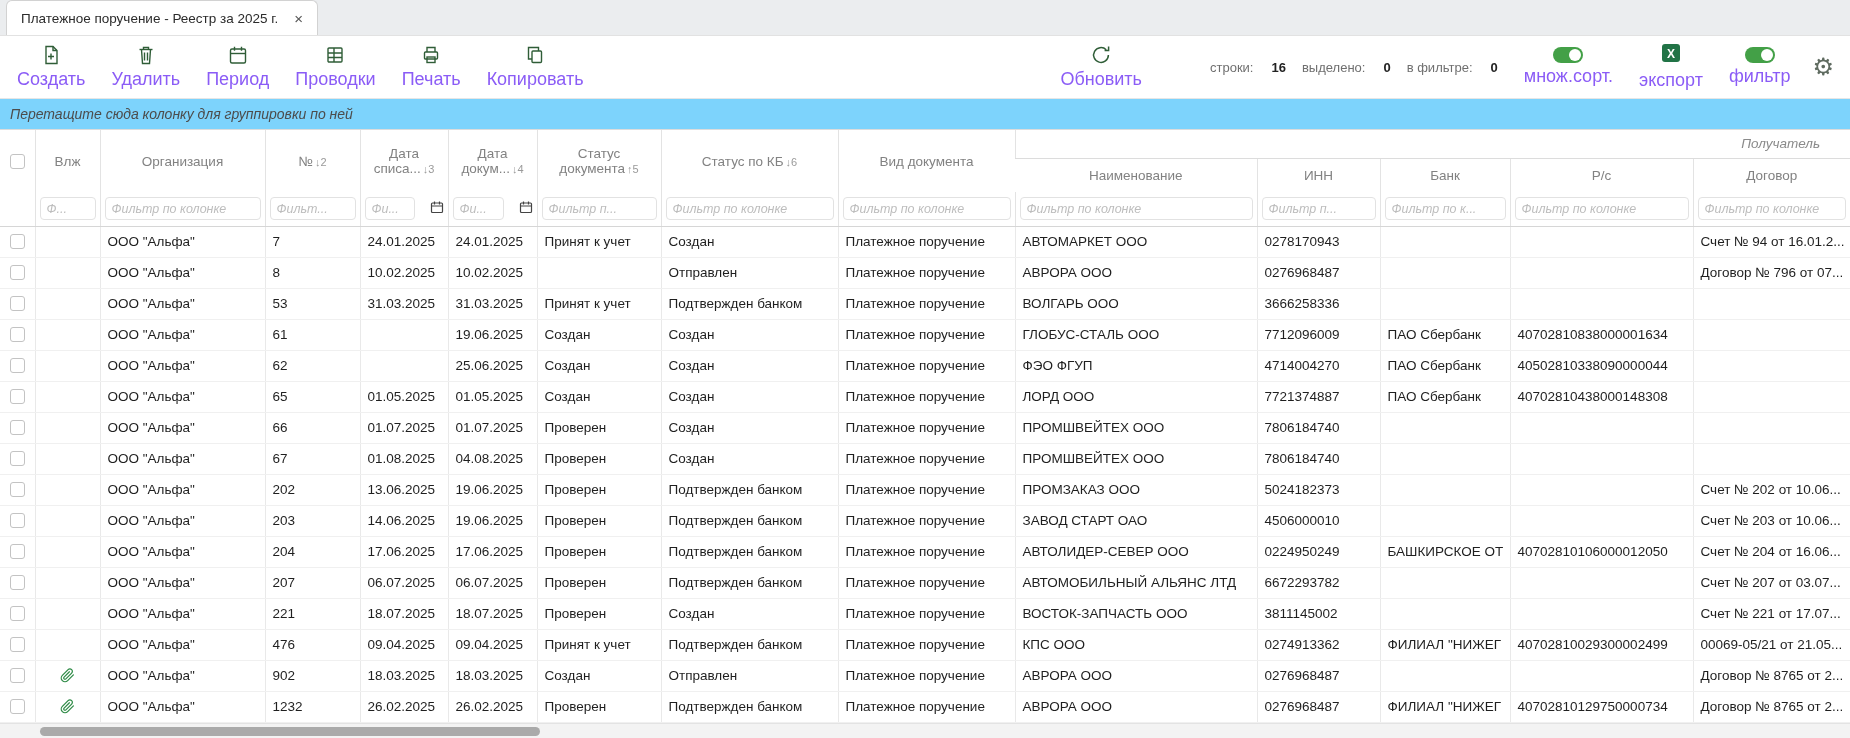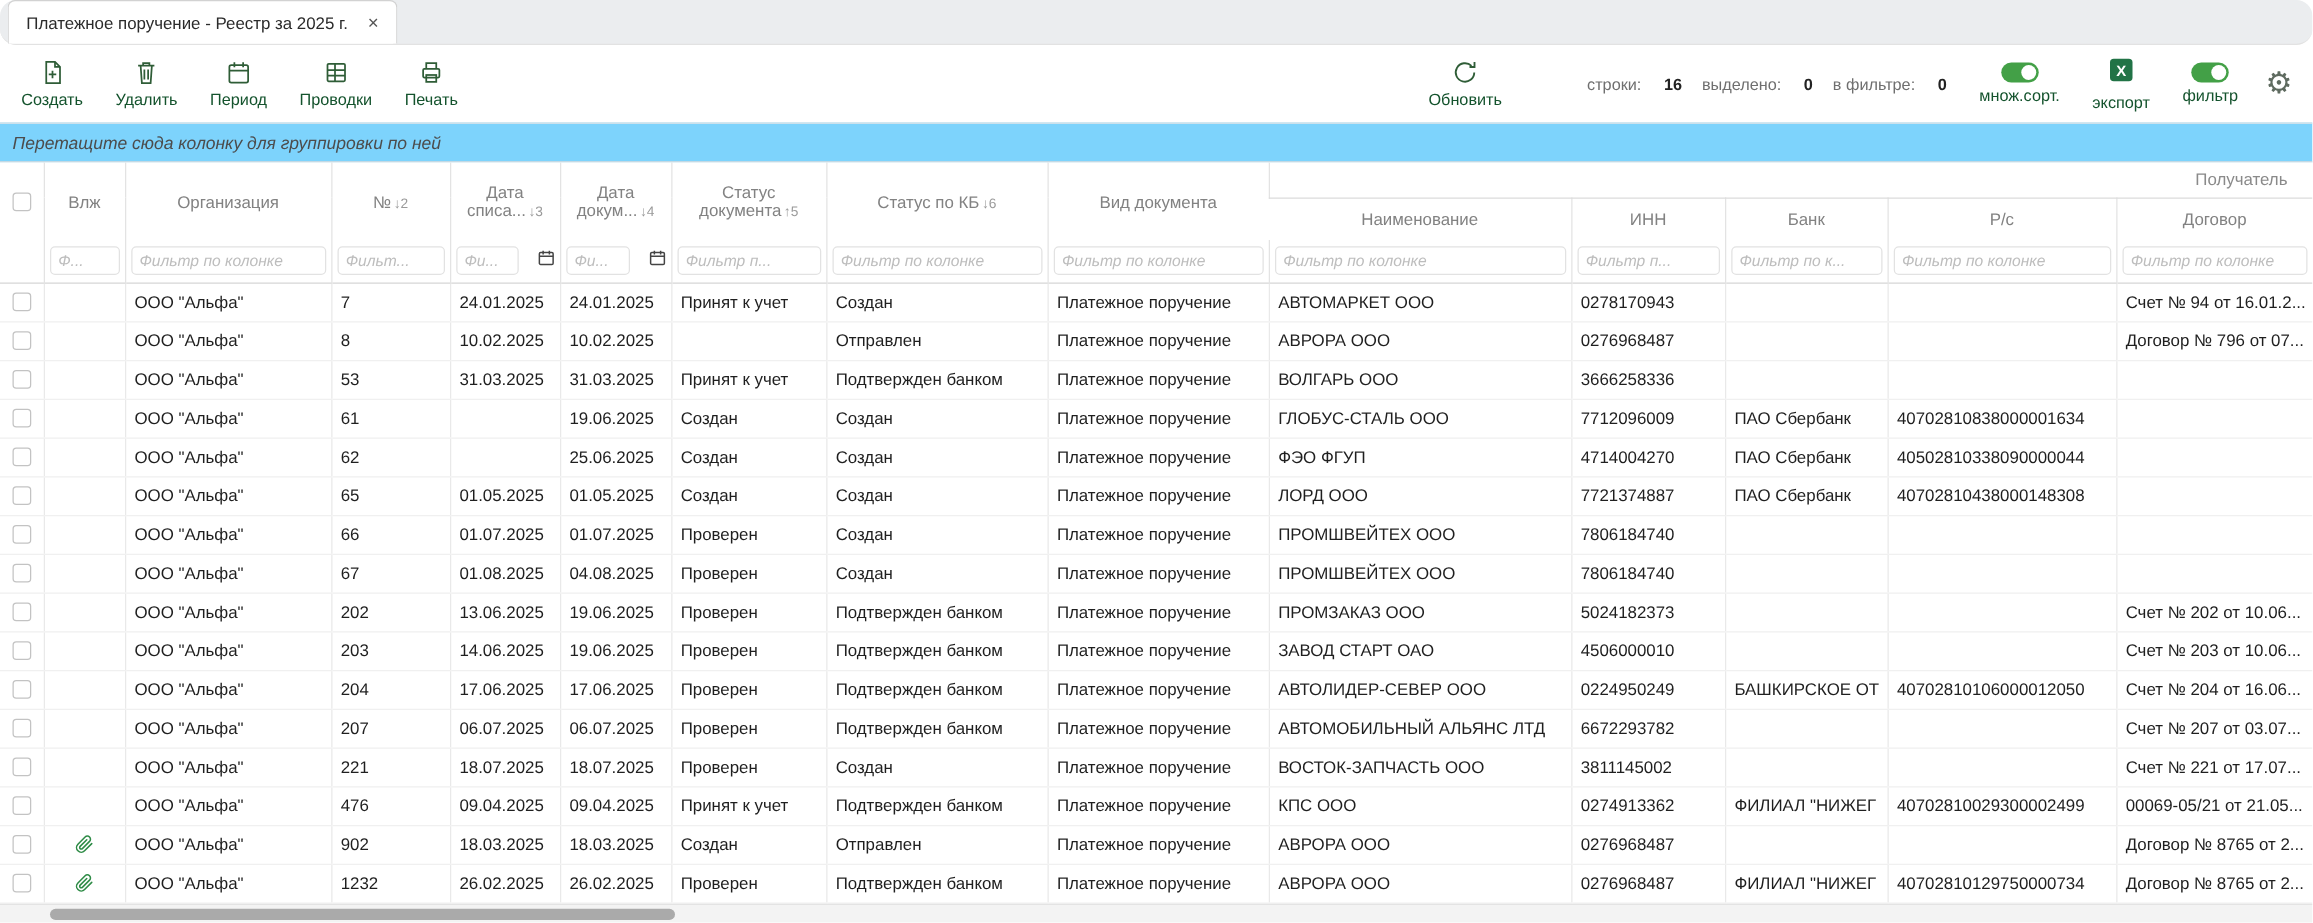--- a/index.html
+++ b/index.html
@@ -4,33 +4,33 @@
 <style>
   * { box-sizing: border-box; }
   html,body { margin:0; padding:0; }
   body {
     width:1850px; height:738px; overflow:hidden;
     font-family:"Liberation Sans", sans-serif;
     background:#ffffff; color:#222;
   }
 
   
-  .tabbar { height:36px; background:#ebedef; display:flex; align-items:flex-end; border-bottom:1px solid #e2e2e2;border-radius:13px; }
+  .tabbar { height:36px; background:#ebedef; display:flex; align-items:flex-end; border-bottom:1px solid #e2e2e2; }
   .tab {
     margin-left:6px; height:35px; background:#fff;
     border:1px solid #d2d2d2; border-bottom:none; border-radius:6px 6px 0 0;
     display:flex; align-items:center; padding:0 14px; font-size:13.5px; color:#2b2b2b;
   }
   .tab-close { margin-left:16px; color:#555; font-size:15px; line-height:1; cursor:pointer; }
 
   
   .toolbar { height:62px; background:#fff; display:flex; align-items:center; padding:0 4px; }
   .tbtn { display:flex; flex-direction:column; align-items:center; justify-content:center; gap:3px; padding:0 13px; height:100%; cursor:pointer; }
   .tbtn svg { display:block; }
-  .tlabel { font-size:13px; color:#14532d; white-space:nowrap; }
+  .tlabel { font-size:18px; color:#8b5cf6; white-space:nowrap; }
   .spacer { flex:1; }
   .counters { display:flex; align-items:center; gap:16px; margin-left:55px; font-size:13px; }
   .cnt { white-space:nowrap; color:#6f6f6f; }
   .cnt b { color:#222; margin-left:18px; }
   .tctrl { display:flex; flex-direction:column; align-items:center; gap:3px; margin-left:26px; cursor:pointer; }
   .switch { width:30px; height:16px; border-radius:8px; background:#43a047; position:relative; display:inline-block; }
   .switch .knob { position:absolute; top:2px; right:2px; width:12px; height:12px; border-radius:50%; background:#fff; }
   .gear { font-size:24px; color:#5f6b60; margin:0 12px 0 22px; cursor:pointer; line-height:1; }
 
   
@@ -39,21 +39,21 @@
 
   
   table { width:1850px; table-layout:fixed; border-collapse:collapse; }
   thead th { font-weight:normal; color:#828282; font-size:13.5px; text-align:center; vertical-align:middle;
     background:#fff; border-left:1px solid #e3e3e3; padding:0 4px; }
   thead tr:first-child th { border-top:none; }
   thead th:first-child { border-left:none; }
   tr.hrow1 { height:28px; }
   tr.hrow2 { height:34px; }
   tr.frow  { height:34px; }
-  th.band { text-align:right; padding-right:20px; border-bottom:1px solid #dcdcdc; color:#8a8a8a; }
+  th.band { text-align:right; padding-right:30px; border-bottom:1px solid #dcdcdc; color:#8a8a8a;font-style:italic; }
   .sort { font-size:11px; color:#9a9a9a; margin-left:2px; white-space:nowrap; }
   tr.frow td { border-left:1px solid #e3e3e3; border-bottom:1px solid #d6d6d6; padding:3px 4px; background:#fff; }
   tr.frow td:first-child { border-left:none; }
   .fwrap { display:flex; align-items:center; gap:15px; }
   .finput { width:100%; min-width:0; height:23px; border:1px solid #e2e2e2; border-radius:4px; padding:0 6px;
     font-size:12.5px; font-family:inherit; color:#333; background:#fff; outline:none; flex:1; }
   .finput::placeholder { color:#bdbdbd; font-style:italic; }
   .cal { flex:none; }
 
   tbody td { height:31px; line-height:30px; font-size:13.5px; color:#1f1f1f; padding:0 7px;
@@ -126,20 +126,29 @@
     <span>
       <svg width="22" height="22" viewBox="0 0 22 22" fill="none" stroke="#2f5d37" stroke-width="1.4">
           <path d="M7 8V3.5h8V8"></path>
           <rect x="4.5" y="8" width="13" height="7" rx="1"></rect>
           <rect x="7" y="13" width="8" height="5.5"></rect>
         </svg>
     </span>
     <span class="tlabel">Печать</span>
   </div>
 
+  <div class="tbtn">
+    <span>
+      <svg width="22" height="22" viewBox="0 0 22 22" fill="none" stroke="#2f5d37" stroke-width="1.4">
+          <rect x="8" y="7" width="9.5" height="11.5" rx="1"></rect>
+          <path d="M14.5 7V3.5H4.5V15H8"></path>
+        </svg>
+    </span>
+    <span class="tlabel">Копировать</span>
+  </div>
 
 
 
   <div class="spacer"></div>
 
   <div class="tbtn">
     <span>
       <svg width="22" height="22" viewBox="0 0 22 22" fill="none" stroke="#2f5d37" stroke-width="1.5">
           <path d="M18.4 11a7.4 7.4 0 1 1-2.2-5.3"></path>
           <polyline points="18.6,2.6 18.6,6.6 14.6,6.6"></polyline>

